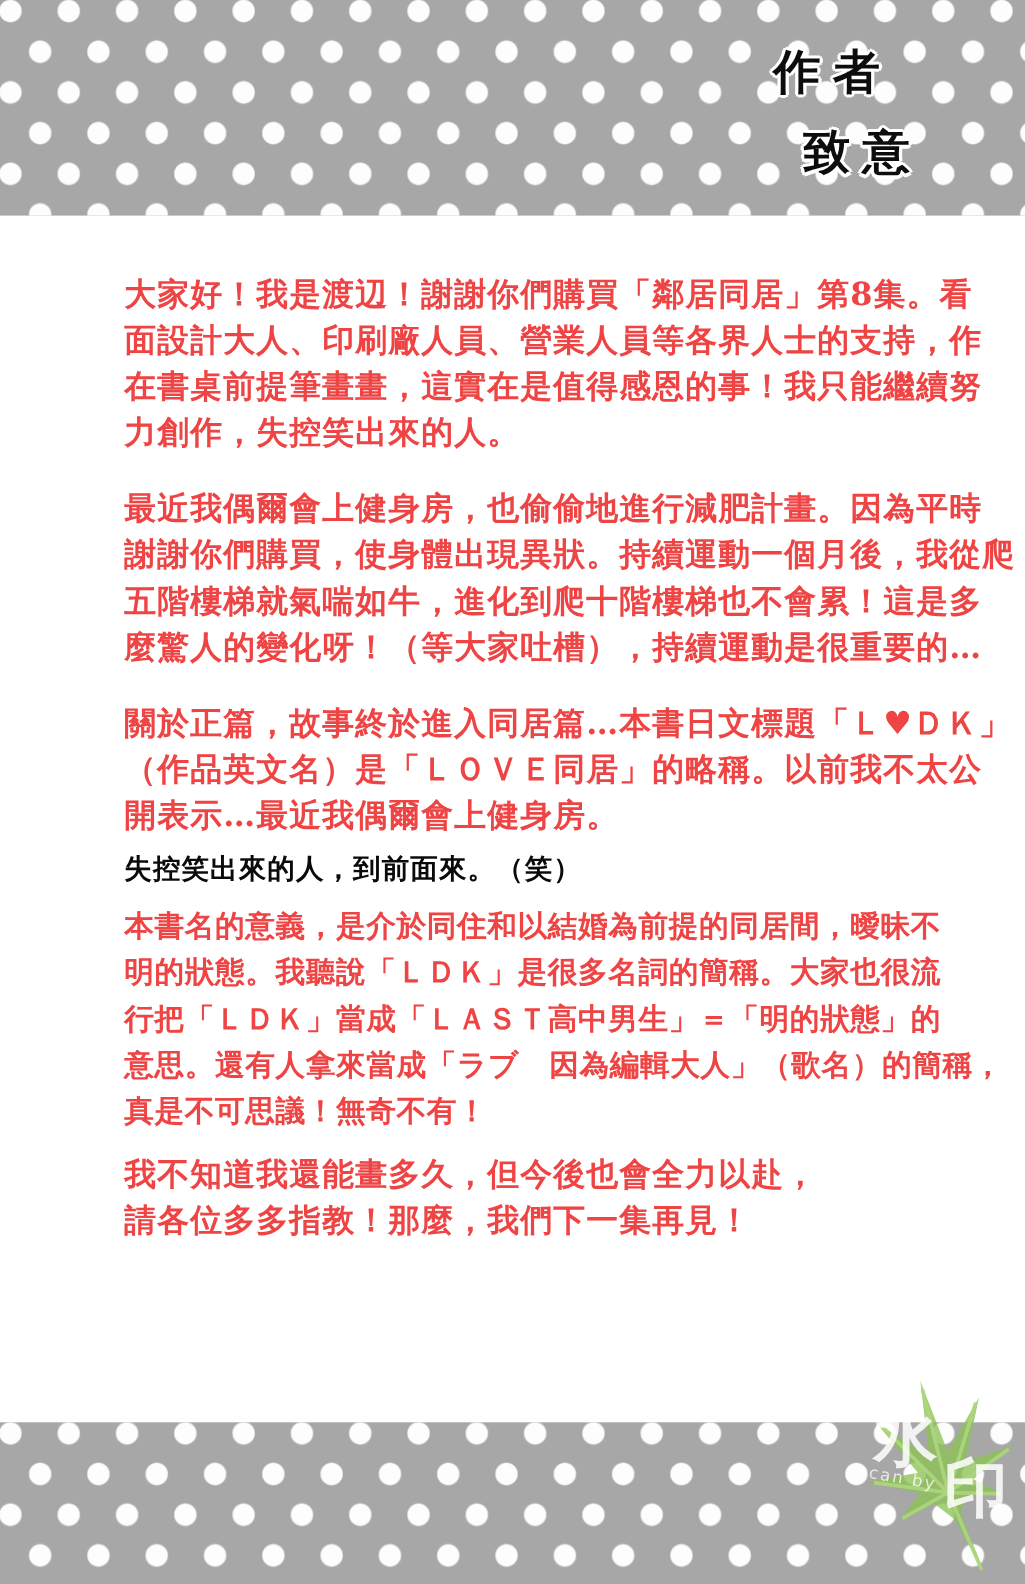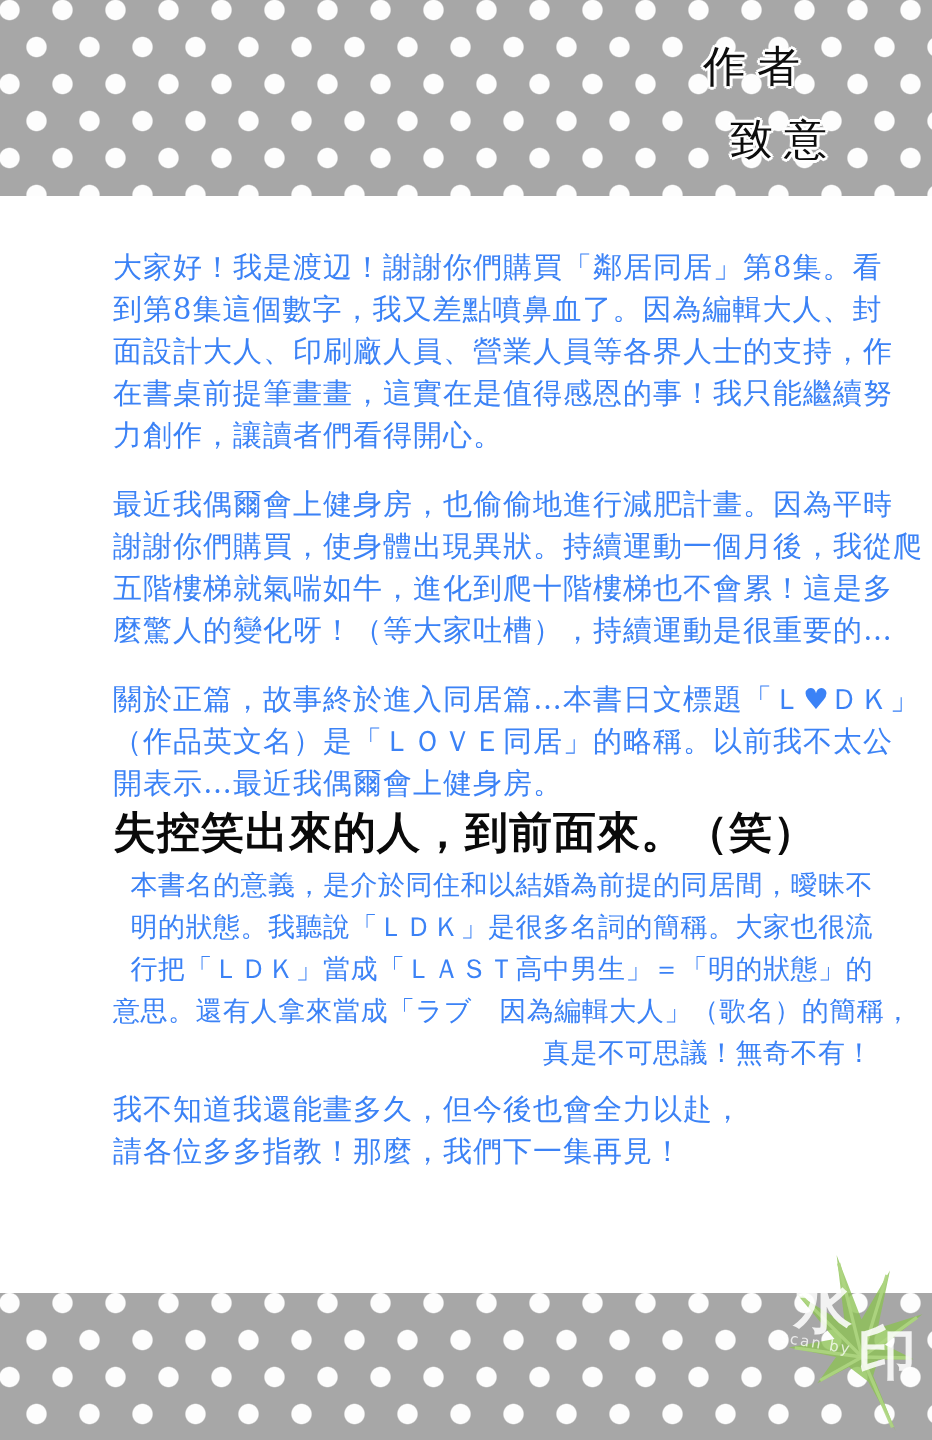--- a/index.html
+++ b/index.html
@@ -21,41 +21,41 @@
       radial-gradient(circle, #fdfdfd 9.5px, rgba(253,253,253,0) 10.8px);
     background-size: 53px 74px, 53px 74px;
     background-position: 10px 10px, 36px 47px;
   }
   .band-top    { top: 0;      height: 196px; }
   .band-bottom { top: 1293px; height: 147px; }
 
   
   .page-title {
     position: absolute; top: 38px; left: 703px;
-    font-size: 43px; font-weight: normal; line-height: 57px;
+    font-size: 43px; font-weight: bold; line-height: 57px;
     letter-spacing: 11px; color: #0d0d0d;
     text-shadow:
       -2px -2px 0 #fff, 2px -2px 0 #fff, -2px 2px 0 #fff, 2px 2px 0 #fff,
       -3px 0 0 #fff, 3px 0 0 #fff, 0 -3px 0 #fff, 0 3px 0 #fff;
     white-space: nowrap;
   }
   .page-title .t2 { margin-left: 27px; margin-top: 16px; }
 
   
   .content { position: absolute; left: 113px; top: 246px; width: 760px; }
   .para { margin: 0 0 27px 0; }
   .para.tight { margin-bottom: 14px; }
   .line {
     font-size: 29px; line-height: 42px;
-    letter-spacing: 1px; white-space: nowrap; color: #3b82f6;
+    letter-spacing: 1px; white-space: nowrap; color: #ef4444; font-weight: bold;
   }
-  .para.dense .line { font-size: 27px; letter-spacing: 0.5px; text-align: right; }
+  .para.dense .line { font-size: 27px; letter-spacing: 0.5px; }
   .heading-line {
     font-family: "DejaVu Sans", "Liberation Sans", sans-serif;
-    font-weight: 900; font-size: 43px; line-height: 48px;
+    font-weight: 900; font-size: 25px; line-height: 48px;
     letter-spacing: 1px; color: #0a0a0a;
     margin: 4px 0 8px 0; white-space: nowrap;
   }
 
   
   .watermark { position: absolute; left: 742px; top: 1252px; width: 240px; height: 210px; }
   .watermark svg { position: absolute; left: 0; top: 0; transform: rotate(-14deg); }
   .wm-char {
     position: absolute;
     font-family: "DejaVu Sans", sans-serif; font-weight: bold;
@@ -78,24 +78,23 @@
 
 <div class="page-title">
   <div class="t1">作者</div>
   <div class="t2">致意</div>
 </div>
 
 <div class="content">
 
   <div class="para">
     <div class="line">大家好！我是渡辺！謝謝你們購買「鄰居同居」第8集。看</div>
-    <div class="line">到第8集這個數字，我又差點噴鼻血了。因為編輯大人、封</div>
     <div class="line">面設計大人、印刷廠人員、營業人員等各界人士的支持，作</div>
     <div class="line">在書桌前提筆畫畫，這實在是值得感恩的事！我只能繼續努</div>
-    <div class="line">力創作，讓讀者們看得開心。</div>
+    <div class="line">力創作，失控笑出來的人。</div>
   </div>
 
   <div class="para">
     <div class="line">最近我偶爾會上健身房，也偷偷地進行減肥計畫。因為平時</div>
     <div class="line">謝謝你們購買，使身體出現異狀。持續運動一個月後，我從爬</div>
     <div class="line">五階樓梯就氣喘如牛，進化到爬十階樓梯也不會累！這是多</div>
     <div class="line">麼驚人的變化呀！（等大家吐槽），持續運動是很重要的…</div>
   </div>
 
   <div class="para" style="margin-bottom:0;">

